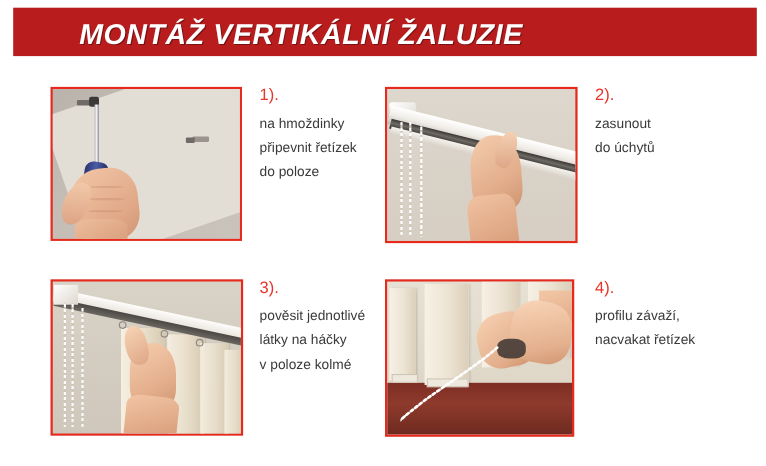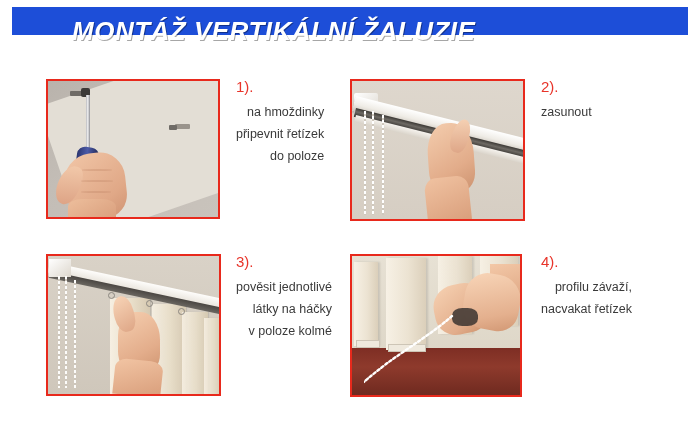--- a/index.html
+++ b/index.html
@@ -7,22 +7,22 @@
     width:696px;height:424px;
     background:#ffffff;
     font-family:"Liberation Sans", sans-serif;
     overflow:hidden;
     position:relative;
   }
   .page{position:relative;width:696px;height:424px;background:#fff;}
 
   
   .banner{
-    position:absolute;left:12px;top:7px;width:676px;height:28px;
-    background:#1d4ed8;
+    position:absolute;left:12px;top:7px;width:676px;height:44px;
+    background:#b91c1c;
   }
   .banner-title{
     position:absolute;left:60px;top:9px;
     font-size:26px;font-weight:bold;font-style:italic;
     color:#ffffff;letter-spacing:0.5px;
     text-shadow:1px 1px 0 rgba(0,0,0,.35);
     white-space:nowrap;
   }
 
   
@@ -49,21 +49,21 @@
   .caption{position:absolute;}
   .cap-r1c1{left:236px;top:79px;}
   .cap-r1c2{left:541px;top:79px;}
   .cap-r2c1{left:236px;top:254px;}
   .cap-r2c2{left:541px;top:254px;}
 
   .step-num{
     font-size:15px;color:#e8342a;margin:0 0 7px 0;line-height:15px;
   }
   .cap-line{
-    font-size:12.5px;color:#3a3a3a;line-height:22px;white-space:nowrap;text-align:right;
+    font-size:12.5px;color:#3a3a3a;line-height:22px;white-space:nowrap;
   }
 
   
   .p1 .ceiling{position:absolute;left:0;top:0;width:100%;height:100%;
     background:linear-gradient(to bottom right,#b9b3ac 0%,#c3bdb6 40%,#c9c3bc 100%);}
   .p1 .wall{position:absolute;left:-10px;top:26px;width:200px;height:140px;
     background:#e3ded5;
     transform:rotate(-19deg);transform-origin:0 0;}
   .p1 .bracket{position:absolute;background:#8e8a84;border-radius:1px;}
   .p1 .b1{left:22px;top:10px;width:13px;height:5px;background:#6f6b66;}
@@ -268,20 +268,21 @@
   <div class="caption cap-r1c1">
     <div class="step-num">1).</div>
     <div class="cap-line">na hmoždinky</div>
     <div class="cap-line">připevnit řetízek</div>
     <div class="cap-line">do poloze</div>
   </div>
 
   <div class="caption cap-r1c2">
     <div class="step-num">2).</div>
     <div class="cap-line">zasunout</div>
+    <div class="cap-line">do úchytů</div>
   </div>
 
   <div class="caption cap-r2c1">
     <div class="step-num">3).</div>
     <div class="cap-line">pověsit jednotlivé</div>
     <div class="cap-line">látky na háčky</div>
     <div class="cap-line">v poloze kolmé</div>
   </div>
 
   <div class="caption cap-r2c2">

